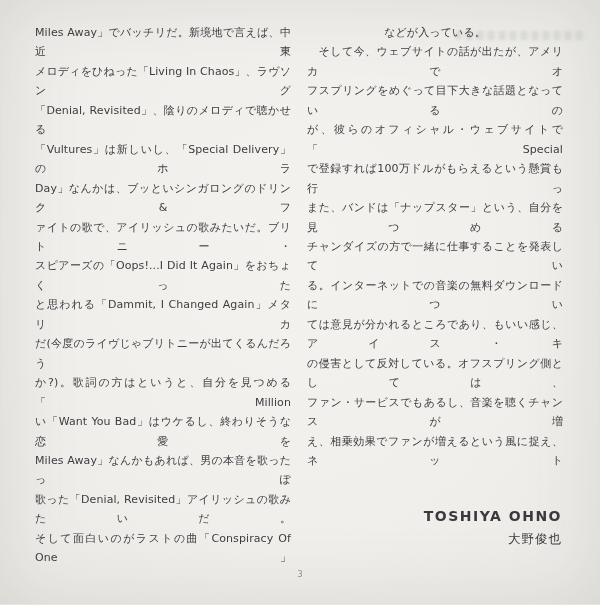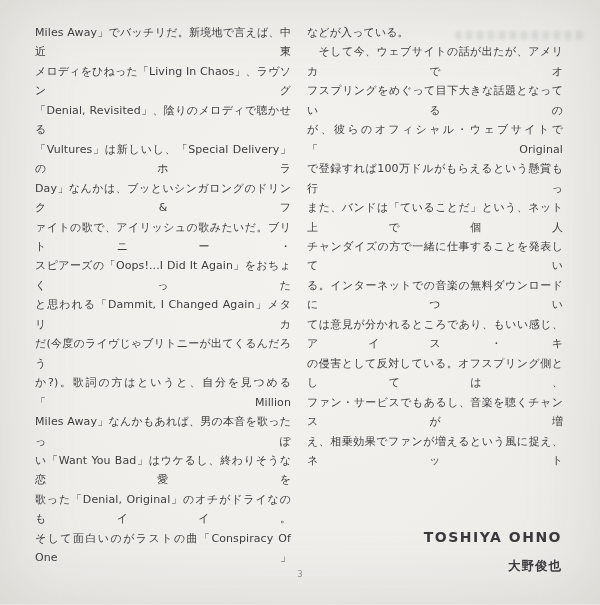--- a/index.html
+++ b/index.html
@@ -23,44 +23,44 @@
     top: 23px;
     width: 256px;
     font-size: 11px;
     line-height: 19.45px;
     letter-spacing: 0.1px;
   }
   .col-left  { left: 35px; }
   .col-right { left: 307px; }
   .line {
     white-space: nowrap;
-    text-align: left;
+    text-align: center;
   }
   .line.fill {
     white-space: normal;
     text-align: justify;
     text-align-last: justify;
   }
   .signature {
     position: absolute;
-    top: 529px;
+    top: 508px;
     right: 38px;
     text-align: right;
   }
   .sig-en {
     font-weight: bold;
     font-size: 14px;
     letter-spacing: 1.5px;
     color: #3a3a3e;
   }
   .sig-jp {
-    font-weight: bold;
+    font-weight: normal;
     font-size: 12.5px;
     letter-spacing: 1px;
-    margin-top: 13px;
+    margin-top: 7px;
     color: #3a3a3e;
   }
   .page-number {
     position: absolute;
     top: 570px;
     left: 0;
     width: 100%;
     text-align: center;
     font-size: 8px;
     color: #8a8a88;
@@ -89,33 +89,33 @@
       <div class="line fill">Miles Away」でバッチリだ。新境地で言えば、中近東</div>
       <div class="line fill">メロディをひねった「Living In Chaos」、ラヴソング</div>
       <div class="line fill">「Denial, Revisited」、陰りのメロディで聴かせる</div>
       <div class="line fill">「Vultures」は新しいし、「Special Delivery」のホラ</div>
       <div class="line fill">Day」なんかは、ブッといシンガロングのドリンク&amp;フ</div>
       <div class="line fill">ァイトの歌で、アイリッシュの歌みたいだ。ブリトニー・</div>
       <div class="line fill">スピアーズの「Oops!...I Did It Again」をおちょくった</div>
       <div class="line fill">と思われる「Dammit, I Changed Again」メタリカ</div>
       <div class="line fill">だ(今度のライヴじゃブリトニーが出てくるんだろう</div>
       <div class="line fill">か?)。歌詞の方はというと、自分を見つめる「Million</div>
+      <div class="line fill">い「Want You Bad」はウケるし、終わりそうな恋愛を</div>
       <div class="line fill">Miles Away」なんかもあれば、男の本音を歌ったっぽ</div>
-      <div class="line fill">い「Want You Bad」はウケるし、終わりそうな恋愛を</div>
-      <div class="line fill">歌った「Denial, Original」のオチがドライなのもイイ。</div>
+      <div class="line fill">歌った「Denial, Revisited」アイリッシュの歌みたいだ。</div>
       <div class="line fill">そして面白いのがラストの曲「Conspiracy Of One」</div>
     </div>
 
   <div class="col col-right" id="col-right">
       <div class="line">などが入っている。</div>
       <div class="line fill">　そして今、ウェブサイトの話が出たが、アメリカでオ</div>
       <div class="line fill">フスプリングをめぐって目下大きな話題となっているの</div>
-      <div class="line fill">が、彼らのオフィシャル・ウェブサイトで「Original</div>
+      <div class="line fill">が、彼らのオフィシャル・ウェブサイトで「Special</div>
       <div class="line fill">で登録すれば100万ドルがもらえるという懸賞も行っ</div>
-      <div class="line fill">また、バンドは「ていることだ」という、ネット上で個人</div>
+      <div class="line fill">また、バンドは「ナップスター」という、自分を見つめる</div>
       <div class="line fill">チャンダイズの方で一緒に仕事することを発表してい</div>
       <div class="line fill">る。インターネットでの音楽の無料ダウンロードについ</div>
       <div class="line fill">ては意見が分かれるところであり、もいい感じ、アイス・キ</div>
       <div class="line fill">の侵害として反対している。オフスプリング側としては、</div>
       <div class="line fill">ファン・サービスでもあるし、音楽を聴くチャンスが増</div>
       <div class="line fill">え、相乗効果でファンが増えるという風に捉え、ネット</div>
     </div>
 
   <div class="signature">
     <div class="sig-en">TOSHIYA OHNO</div>

